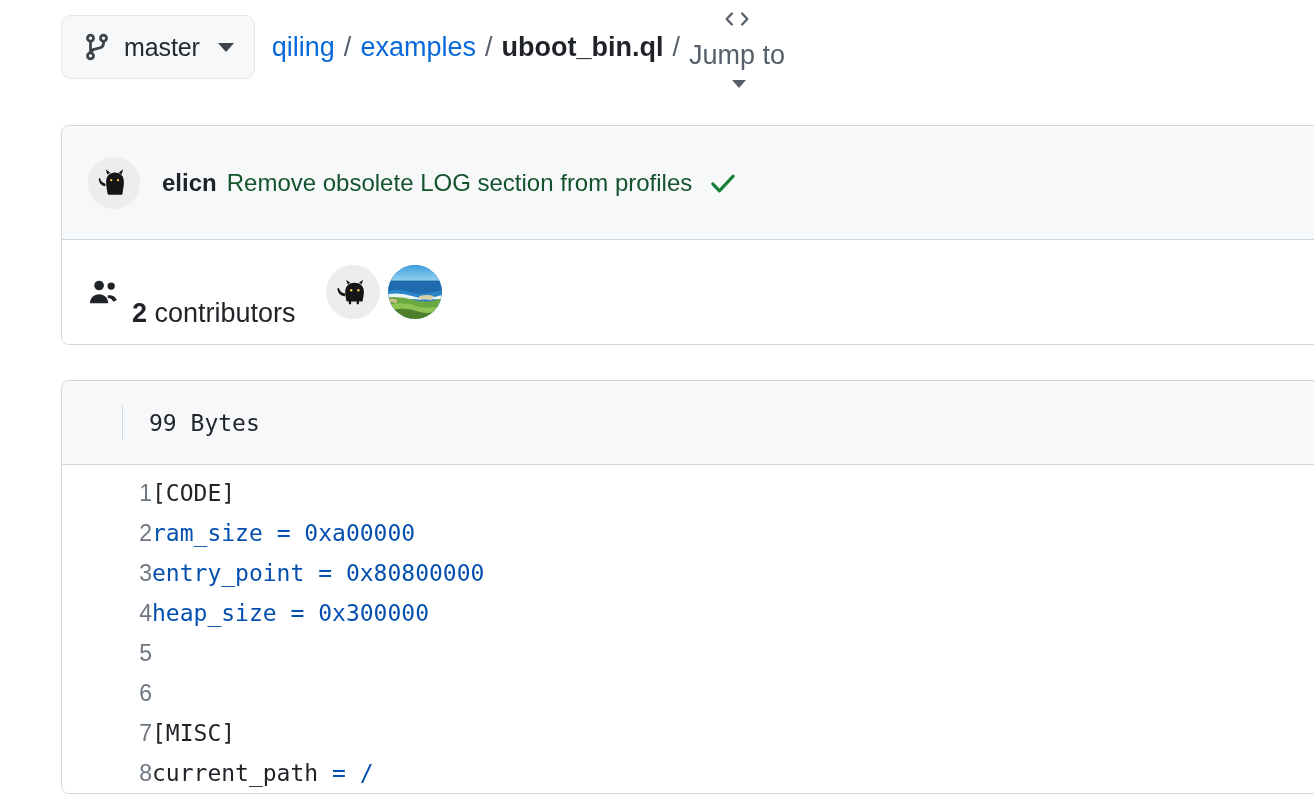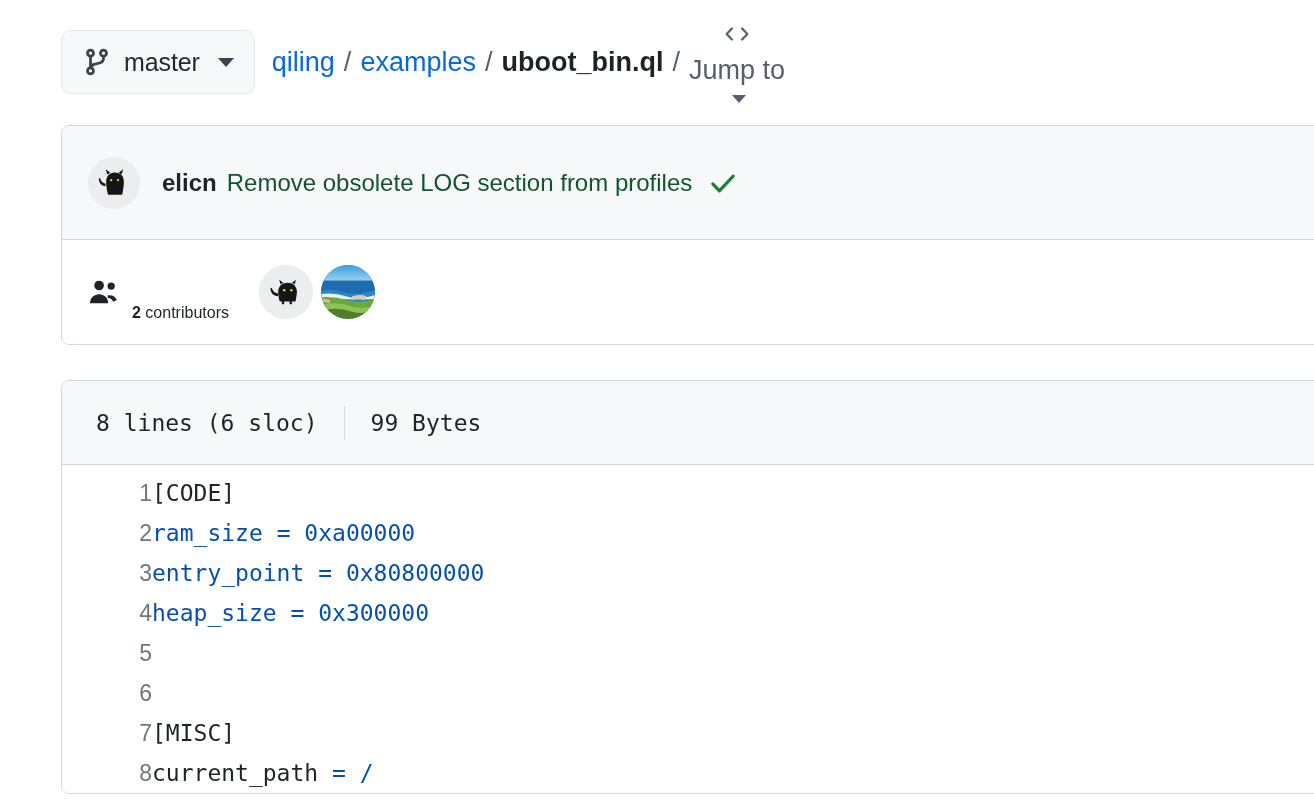--- a/index.html
+++ b/index.html
@@ -19,21 +19,21 @@
     position: relative;
     width: 1314px;
     height: 802px;
     background: #ffffff;
   }
 
   
   .topbar {
     position: absolute;
     left: 61px;
-    top: 30px;
+    top: 15px;
     display: flex;
     align-items: center;
     height: 64px;
   }
 
   .branch-btn {
     display: flex;
     align-items: center;
     gap: 14px;
     height: 64px;
@@ -149,21 +149,21 @@
   .contrib-row {
     display: flex;
     align-items: center;
     height: 104px;
     padding: 0 26px;
     background: #ffffff;
   }
   .contrib-people-icon { display: flex; align-items: center; }
   .contrib-count {
     margin-left: 12px;
-    font-size: 16px;
+    font-size: 27px;
     color: #1f2328;
     font-weight: 700;
     cursor: pointer;
     margin-top: 42px;
   }
   .contrib-word {
     font-weight: 400;
     color: #1f2328;
   }
   .contrib-avatars {
@@ -365,21 +365,20 @@
               <path d="M0 33 q6 -1 9 1 l-1 3 q-5 -2 -8 -1z" fill="#c9bf93"></path>
             </g>
           </svg>
         </span>
       </span>
     </div>
   </div>
 
   <div class="code-panel">
     <div class="code-header">
-      <span>8 lines (6 sloc)</span>
       <span class="divider"></span>
       <span>99 Bytes</span>
     </div>
     <div class="code-body">
       <table class="code-table">
         <tbody id="code-rows">
             <tr>
               <td class="ln">1</td>
               <td class="cl"><span class="tok-plain">[CODE]</span></td>
             </tr>

